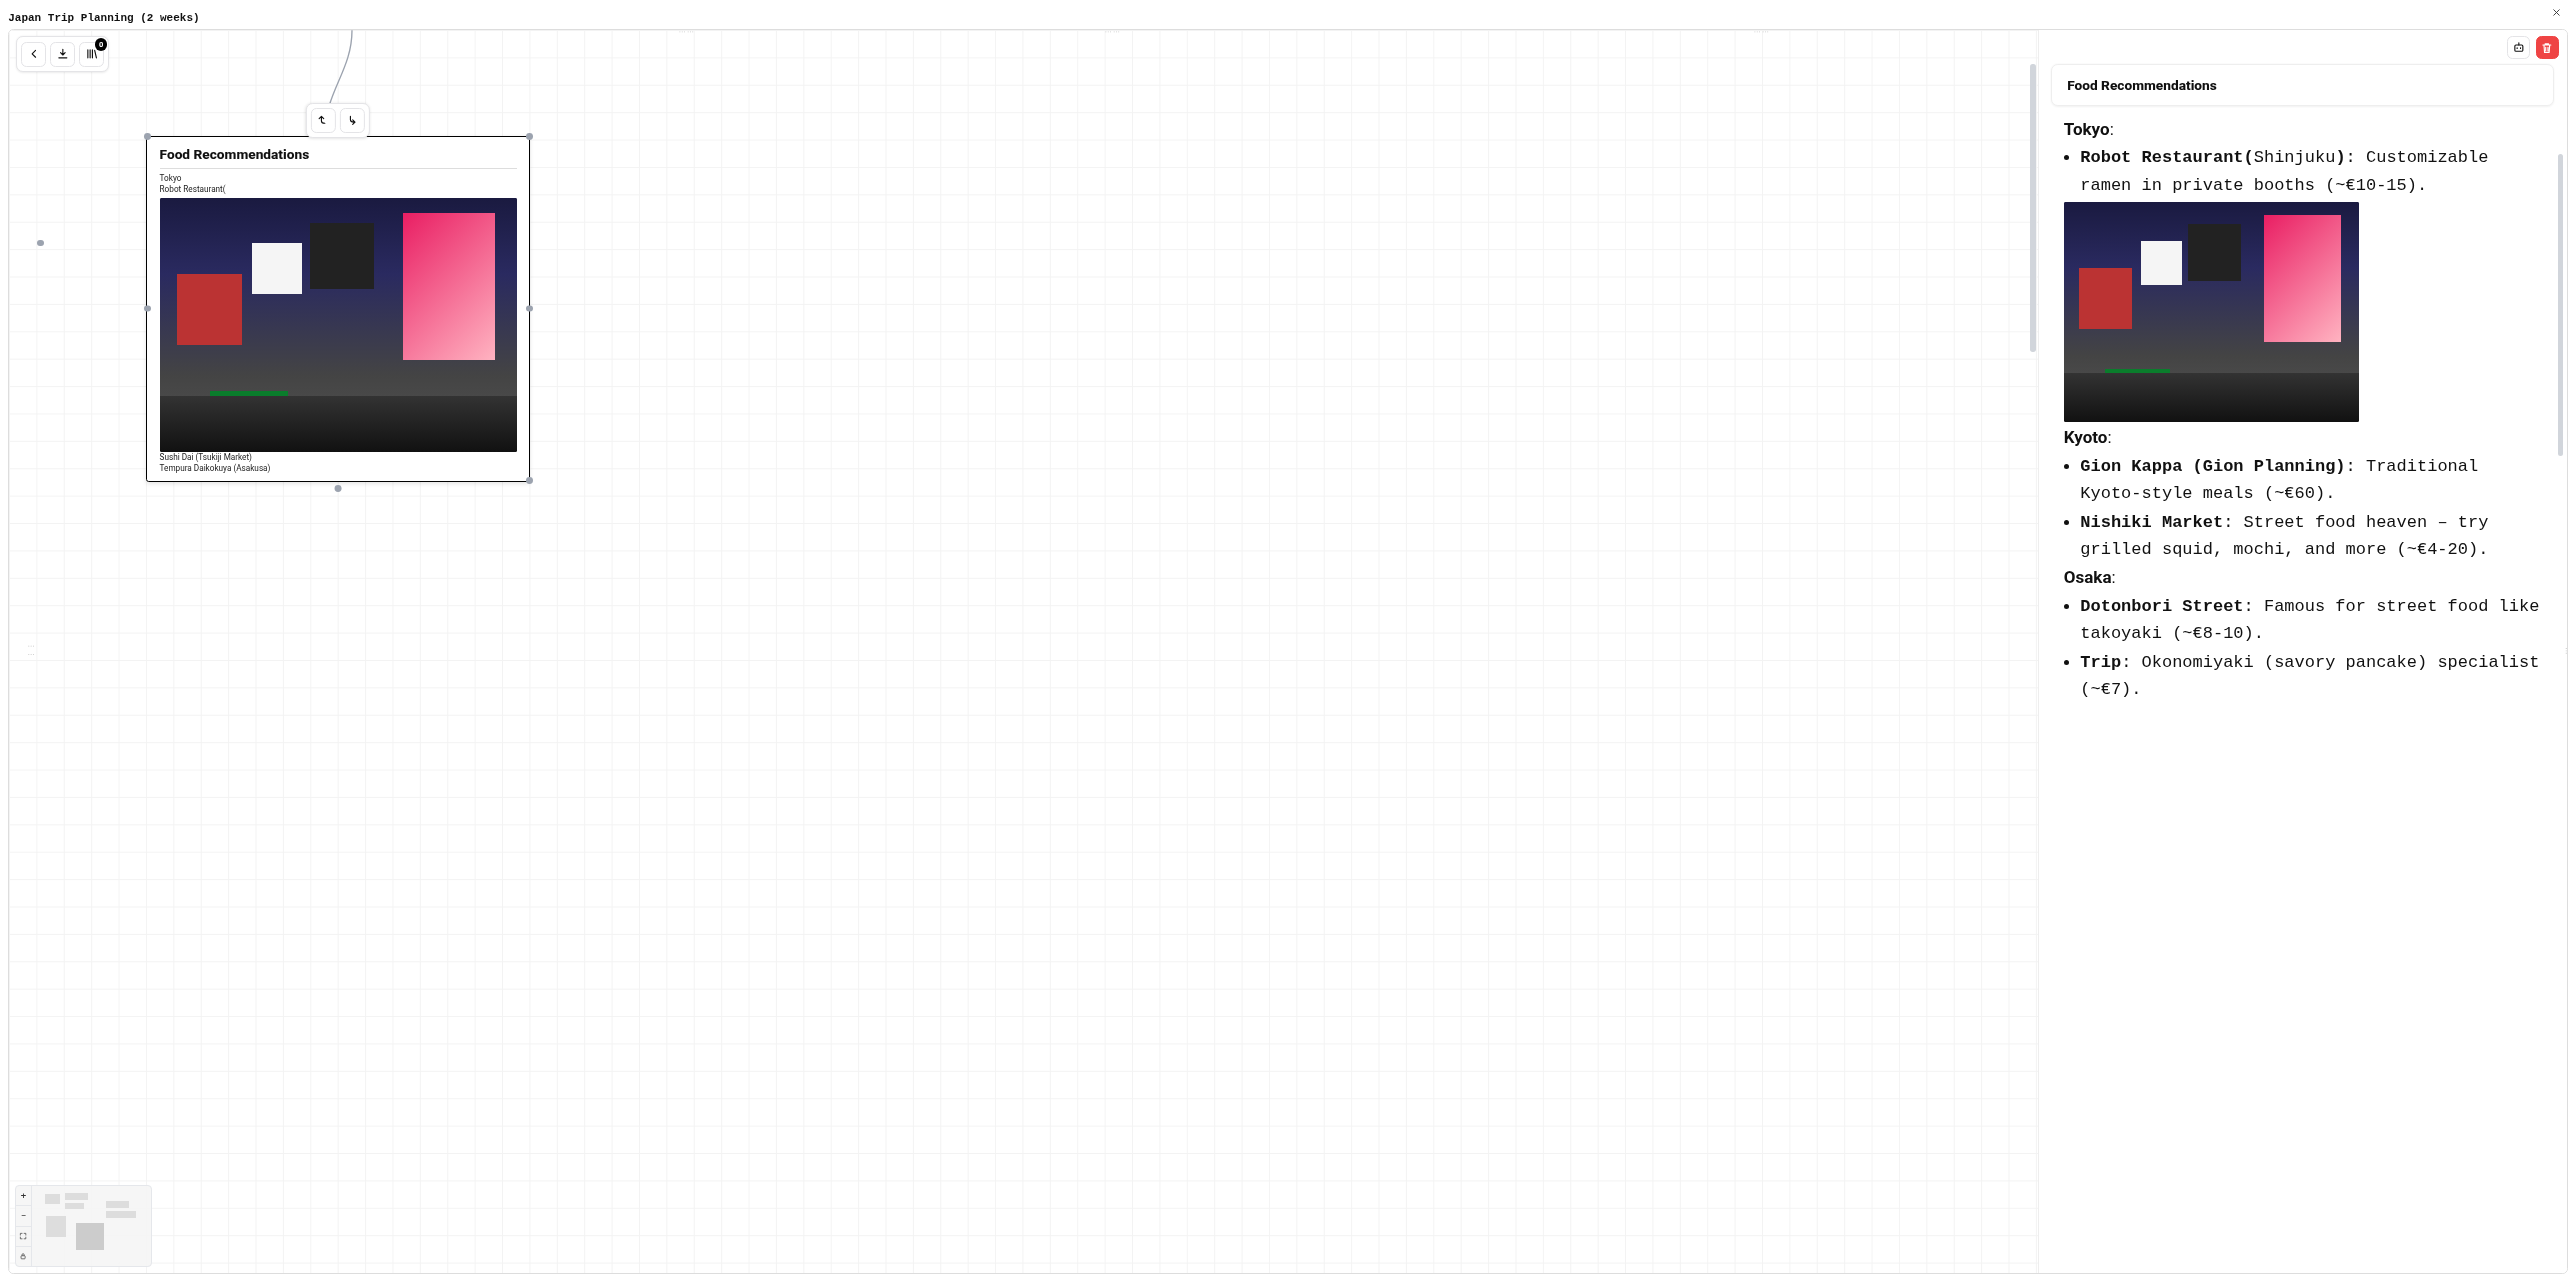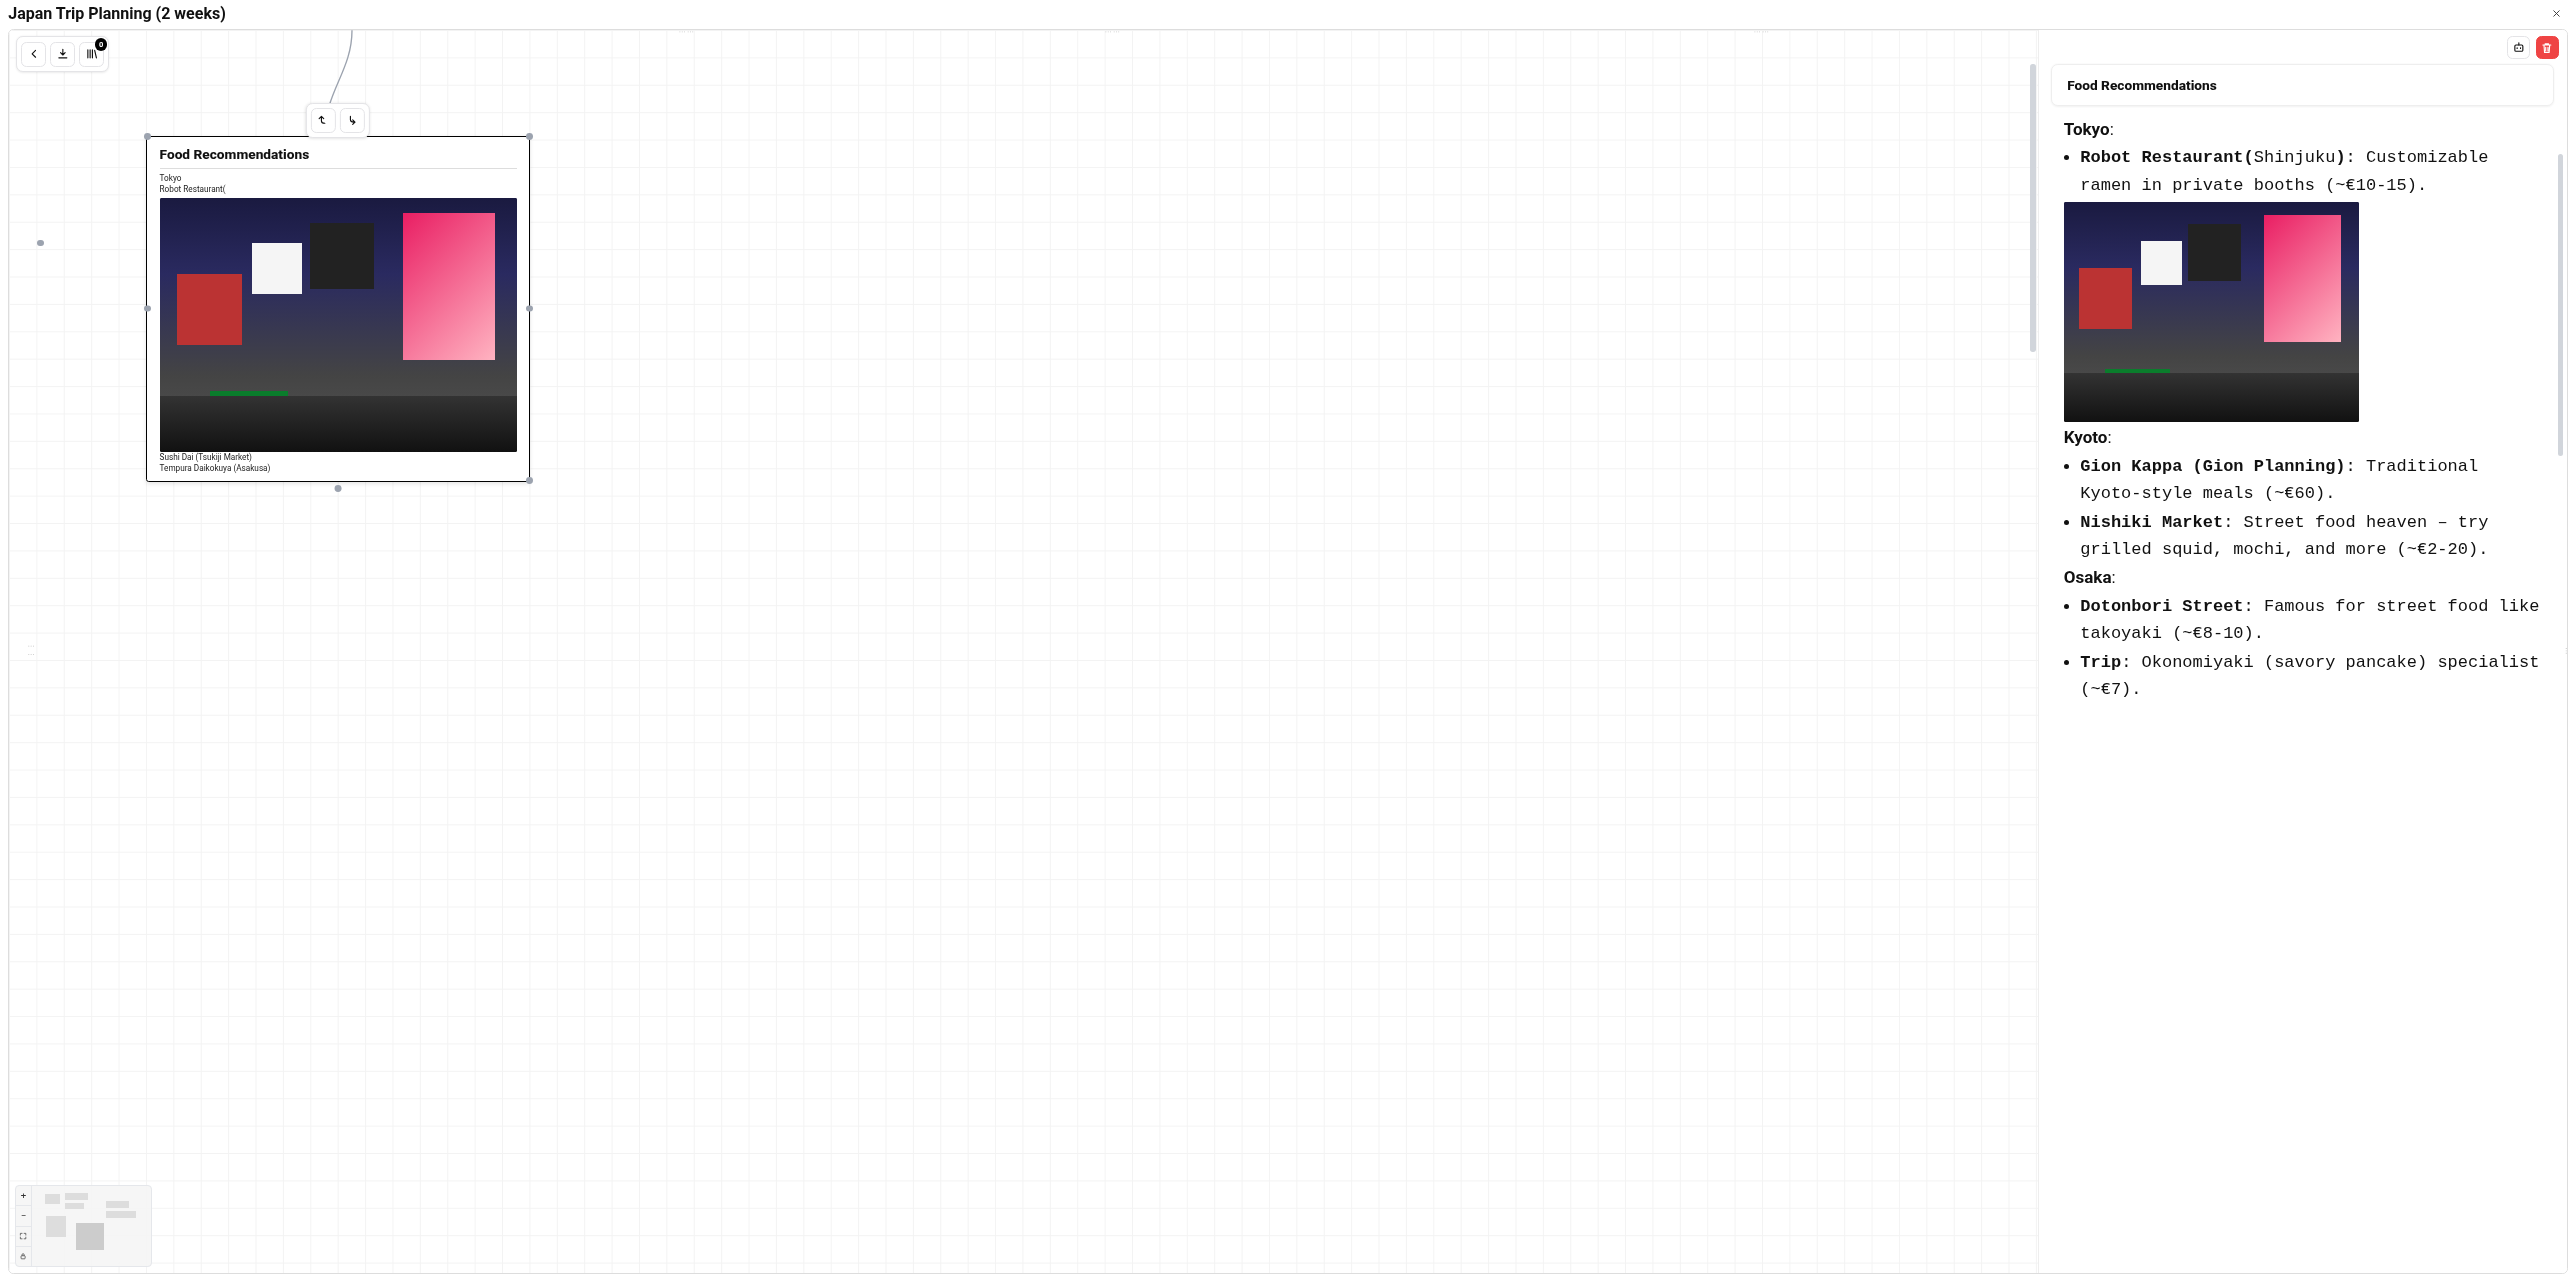--- a/index.html
+++ b/index.html
@@ -1,21 +1,21 @@
 <!DOCTYPE html>
 <html style="font-size:11px"><head>
 <meta charset="utf-8">
 <style>
   * { box-sizing: border-box; margin: 0; padding: 0; }
   html, body { width: 100%; height: 100%; font-family: -apple-system, BlinkMacSystemFont, "Segoe UI", Roboto, Helvetica, Arial, sans-serif; background: #fff; color: #111; }
   body { overflow: hidden; }
 
   .app { width: 100%; height: 100%; display: flex; flex-direction: column; }
 
-  .titlebar { display: flex; align-items: flex-start; justify-content: space-between; padding: 4.1px 11px 4.1px 8.2px; font-weight: 700; font-size: 16px; }
+  .titlebar { display: flex; align-items: flex-end; justify-content: space-between; padding: 4.1px 11px 4.1px 8.2px; font-weight: 700; font-size: 11px; font-family: Liberation Mono, monospace; }
   .close-x { font-size: 12.4px; cursor: pointer; color: #333; padding: 2.7px; }
 
   .workspace { flex: 1; display: flex; border: 0.7px solid #ddd; border-radius: 5.5px; margin: 0 8.2px 5.5px 8.2px; position: relative; overflow: hidden; }
 
   
   .canvas-pane { flex: 1; position: relative; background:
     linear-gradient(#f3f3f3 0.7px, transparent 0.7px) 0 0/27.4px 27.4px,
     linear-gradient(90deg, #f3f3f3 0.7px, transparent 0.7px) 0 0/27.4px 27.4px,
     #fff;
     overflow: hidden;
@@ -259,21 +259,21 @@
             <div class="deco sign2"></div>
             <div class="deco sign3"></div>
             <div class="deco sign4"></div>
             <div class="deco sign5"></div>
             <div class="deco crowd"></div>
         </div>
 
         <div><span class="city">Kyoto</span><span>:</span></div>
         <ul>
           <li><span class="place">Gion Kappa (Gion Planning)</span><span>: Traditional Kyoto-style meals (~€60).</span></li>
-          <li><span class="place">Nishiki Market</span><span>: Street food heaven – try grilled squid, mochi, and more (~€2-20).</span></li>
+          <li><span class="place">Nishiki Market</span><span>: Street food heaven – try grilled squid, mochi, and more (~€4-20).</span></li>
         </ul>
 
         <div><span class="city">Osaka</span><span>:</span></div>
         <ul>
           <li><span class="place">Dotonbori Street</span><span>: Famous for street food like takoyaki (~€8-10).</span></li>
           <li><span class="place">Trip</span><span>: Okonomiyaki (savory pancake) specialist (~€7).</span></li>
         </ul>
       </div>
 
       <div class="detail-scroll">

